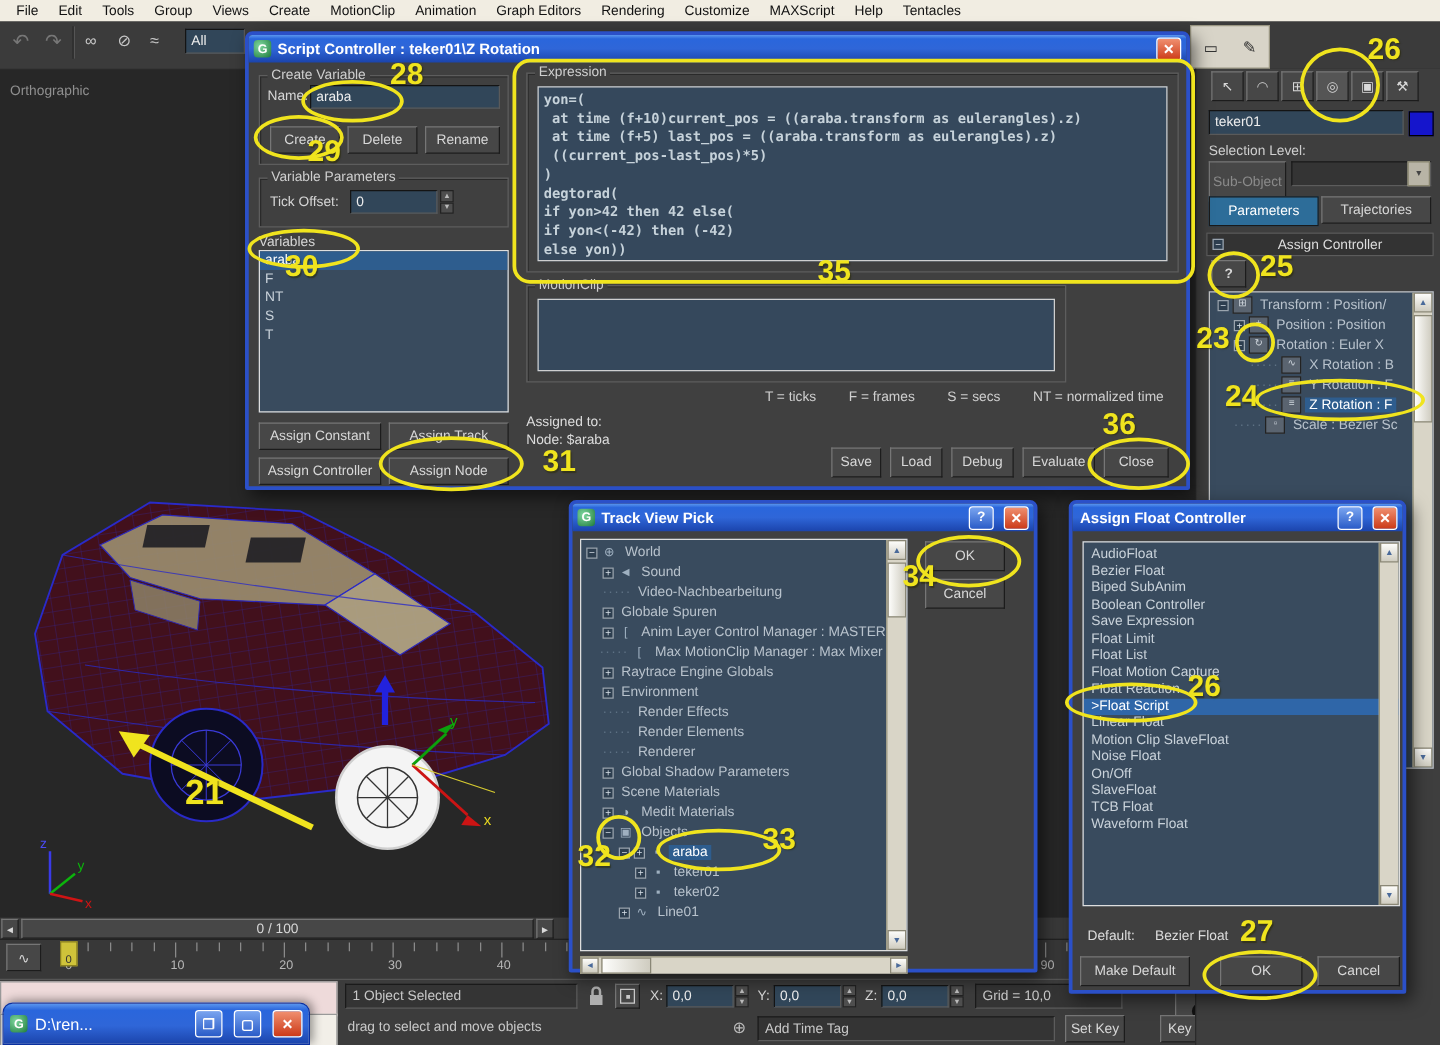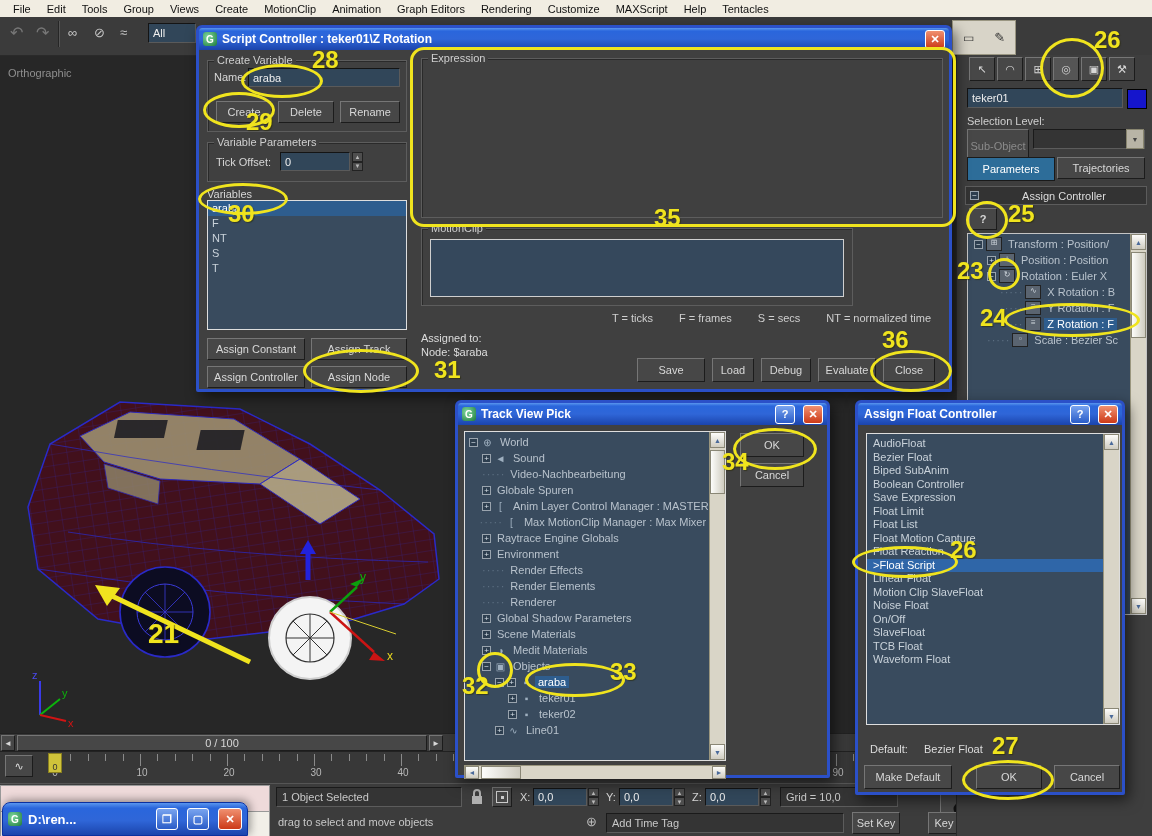--- a/index.html
+++ b/index.html
@@ -309,38 +309,47 @@
       </div>
     <div class="abs btn" style="left:8px;top:316px;width:98px;height:22px">
         <span>Assign Controller</span>
       </div>
     <div class="abs btn" style="left:112px;top:316px;width:96px;height:22px">
         <span>Assign Node</span>
       </div>
 
     <div class="abs groupbox" style="left:222px;top:8px;width:522px;height:160px">
       <span class="legend">Expression</span>
+      <pre class="abs mono" style="left:8px;top:10px;width:504px;height:140px;margin:0;background:#35485c;border:1px solid #cfcfcf;color:#c6d2da;font-size:11px;line-height:15px;padding:2px 4px;overflow:hidden;box-sizing:border-box;font-weight:600">yon=(
+ at time (f+10)current_pos = ((araba.transform as eulerangles).z)
+ at time (f+5) last_pos = ((araba.transform as eulerangles).z)
+ ((current_pos-last_pos)*5)
+)
+degtorad(
+if yon&gt;42 then 42 else(
+if yon&lt;(-42) then (-42)
+else yon))</pre>
     </div>
 
     <div class="abs groupbox" style="left:222px;top:178px;width:432px;height:78px">
       <span class="legend">MotionClip</span>
       <div class="abs" style="left:8px;top:10px;width:414px;height:58px;background:#35485c;border:1px solid #cfcfcf;box-sizing:border-box"></div>
     </div>
 
     <div class="abs" style="right:18px;top:262px;display:flex;gap:26px;color:#cfcfcf">
       <span>T = ticks</span>
       <span>F = frames</span>
       <span>S = secs</span>
       <span>NT = normalized time</span>
     </div>
     <span class="abs" style="left:222px;top:282px;color:#ddd">Assigned to:</span>
     <span class="abs" style="left:222px;top:296px;color:#ddd">Node: $araba</span>
 
     <div class="abs" style="right:14px;bottom:7px;display:flex;gap:7px">
-      <div class="btn" style="width:68px;height:24px">
+      <div class="btn" style="width:40px;height:24px">
           <span>Save</span>
         </div>
       <div class="btn" style="width:42px;height:24px">
           <span>Load</span>
         </div>
       <div class="btn" style="width:50px;height:24px">
           <span>Debug</span>
         </div>
       <div class="btn" style="width:58px;height:24px">
           <span>Evaluate</span>
@@ -722,21 +731,21 @@
       <span>▼</span>
     </div>
   <span class="abs" style="left:1080px;top:30px;font-size:13px;color:#c8c8c8">◔</span>
   <span class="abs" style="left:1098px;top:30px;font-size:13px;color:#c8c8c8">⊕</span>
   <span class="abs" style="left:1116px;top:30px;font-size:13px;color:#c8c8c8">✥</span>
   <span class="abs" style="left:1134px;top:30px;font-size:13px;color:#c8c8c8">◈</span>
 </div>
 
 <div class="abs" style="left:2px;top:802px;width:246px;height:34px;z-index:60;border-radius:8px 8px 0 0;border:1px solid #0a30a0;background:linear-gradient(180deg,#5a96ee 0%,#2a66dc 16%,#2f66d8 55%,#1b44ac 100%);display:flex;align-items:center;padding:0 5px;box-sizing:border-box;gap:6px;box-shadow:2px -2px 8px rgba(0,0,0,.4)">
   <div class="applogo">G</div>
-  <span style="color:#fff;font-weight:bold;font-size:13px;flex:1">D:\ren...</span>
+  <span style="color:#fff;font-weight:normal;font-size:13px;flex:1">D:\ren...</span>
   <div class="tbbtn" style="width:20px;height:20px">
       <span>❐</span>
     </div>
   <div class="tbbtn" style="width:20px;height:20px">
       <span>▢</span>
     </div>
   <div class="tbbtn red" style="width:22px;height:20px">
       <span>✕</span>
     </div>
 </div>

